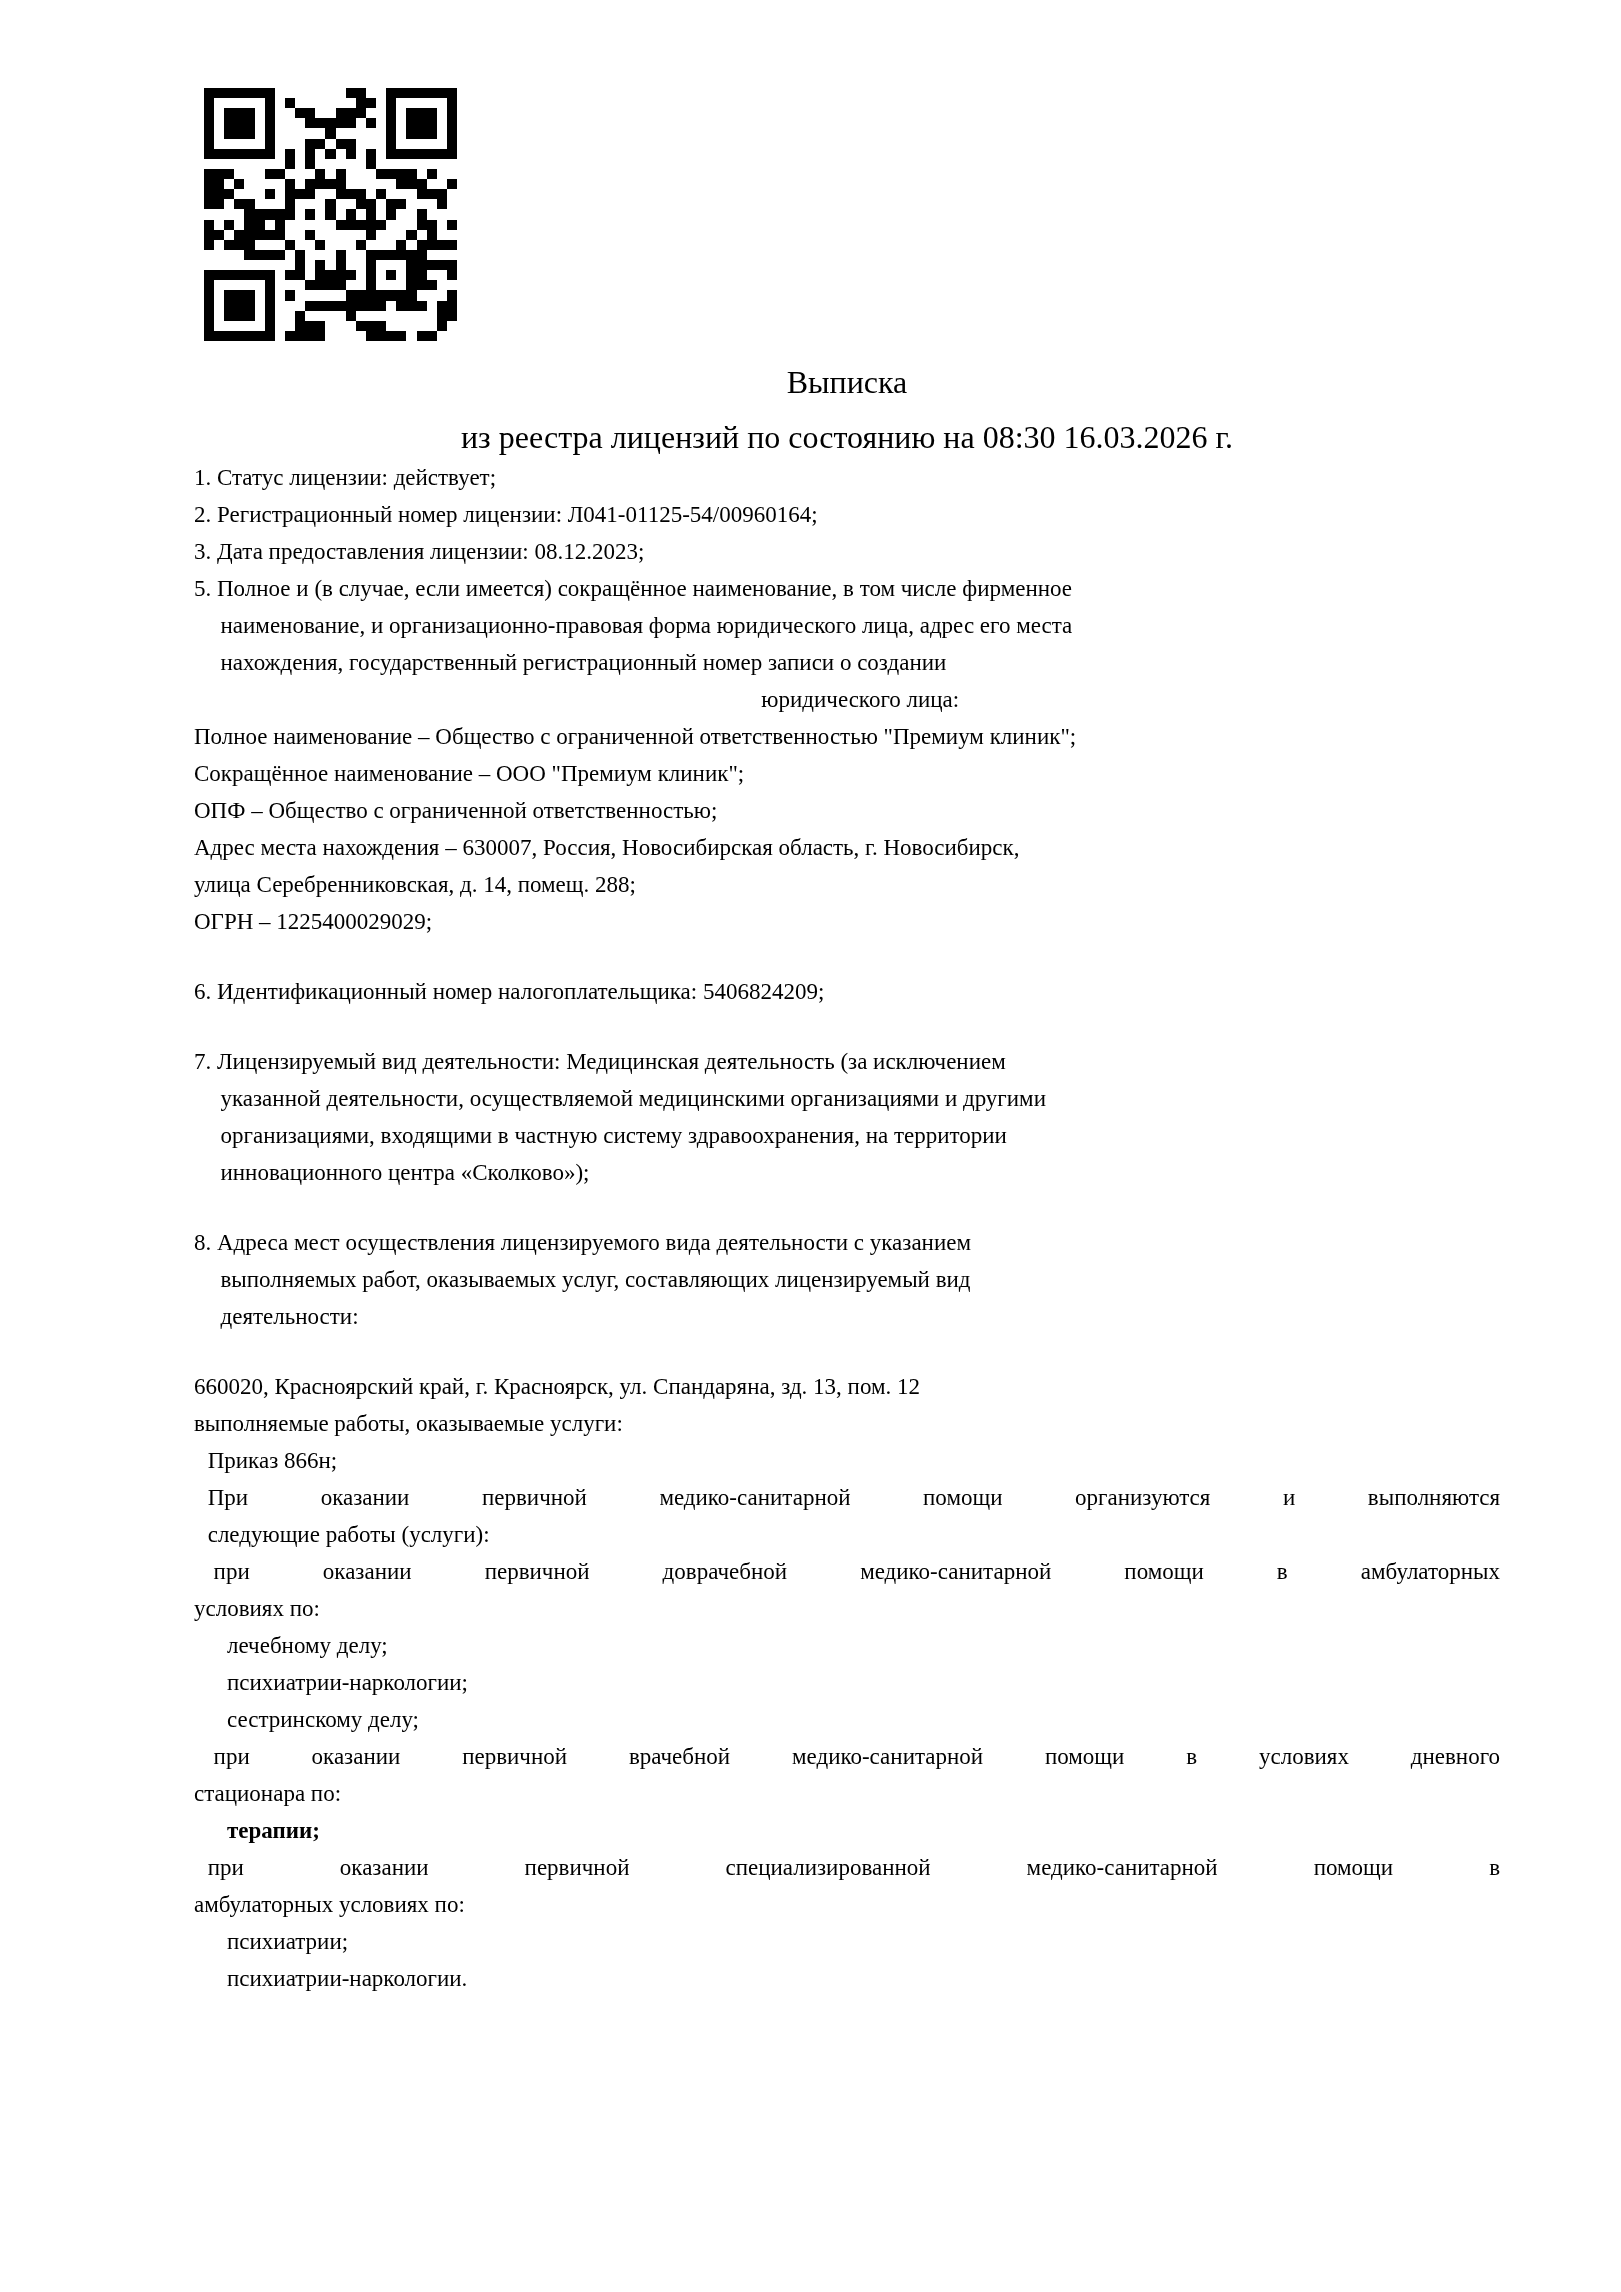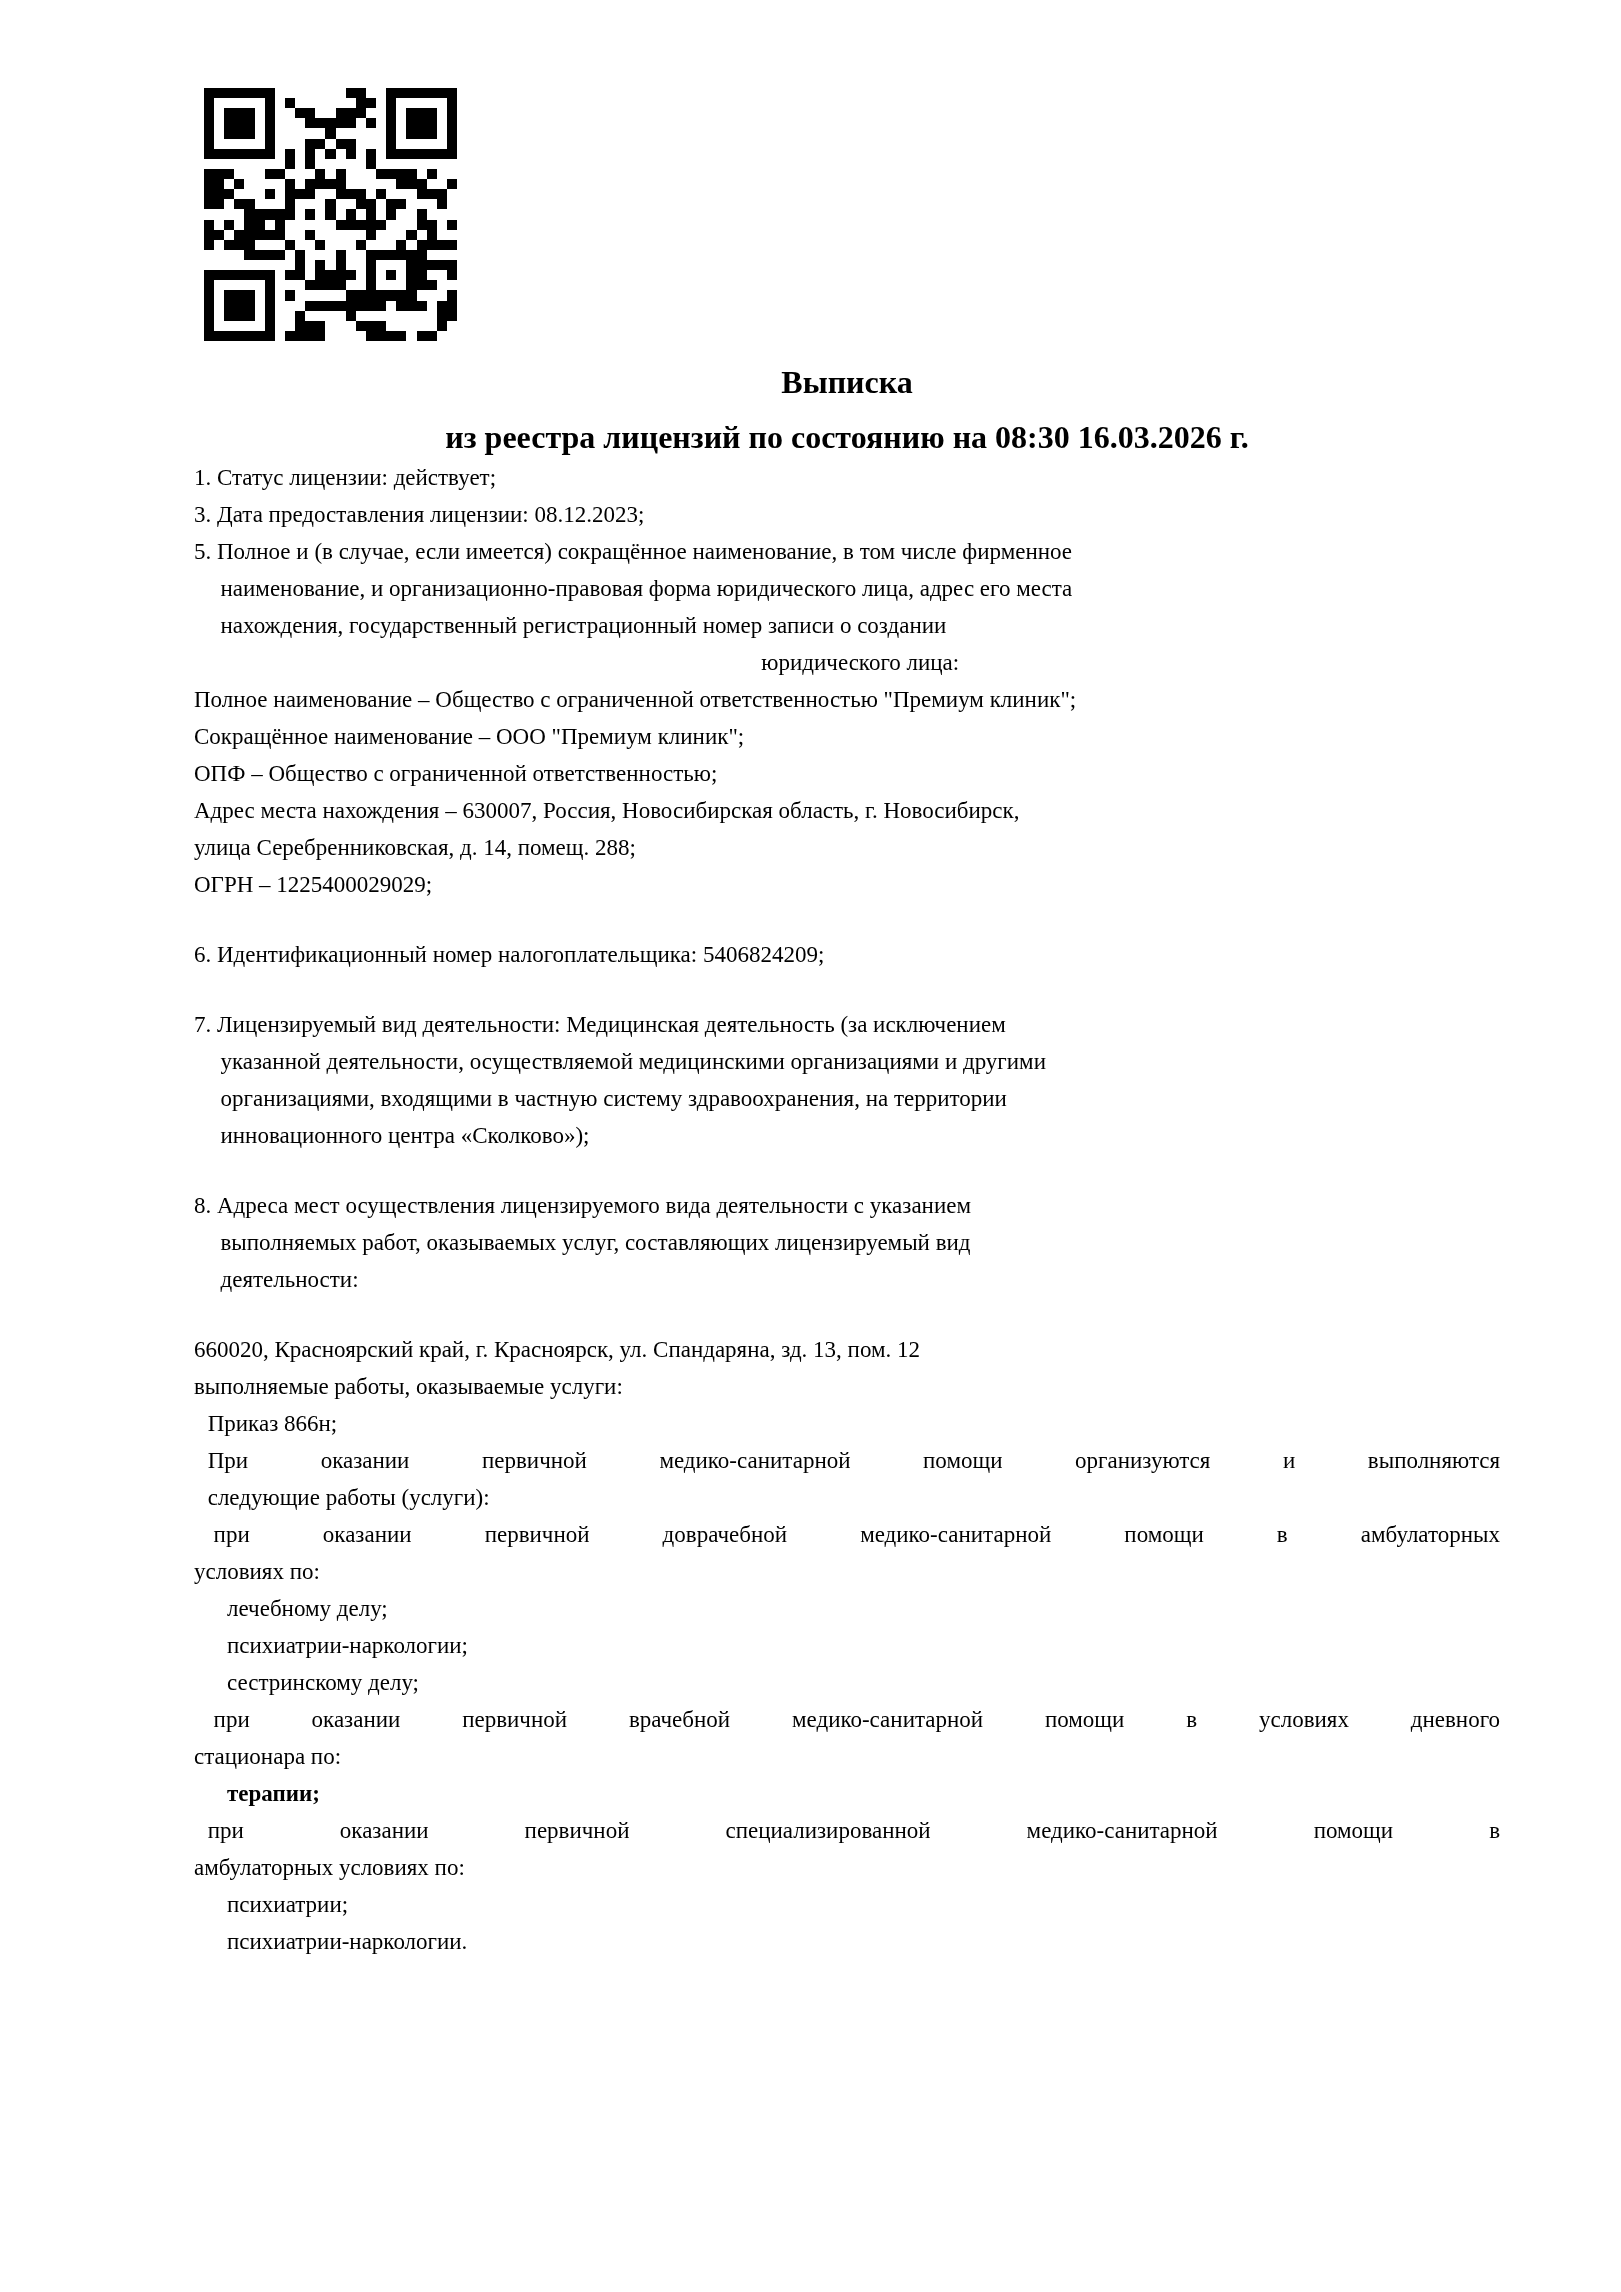--- a/index.html
+++ b/index.html
@@ -20,21 +20,21 @@
     height:253px;
   }
   .title-block{
     position:absolute;
     top:355px;
     left:194px;
     width:1306px;
     text-align:center;
   }
   .title-line{
-    font-weight:bold;
+    font-weight:normal;
     font-size:32px;
     line-height:55px;
     white-space:nowrap;
   }
   .doc-body{
     position:absolute;
     top:459px;
     left:194px;
     width:1306px;
     font-size:23px;
@@ -370,20 +370,21 @@
       <rect x="22" y="24" width="1" height="1" fill="#000000"></rect>
     </svg>
 
   <div class="title-block">
     <div class="title-line">Выписка</div>
     <div class="title-line">из реестра лицензий по состоянию на 08:30 16.03.2026 г.</div>
   </div>
 
   <div id="doc-body" class="doc-body">
       <div class="line">1. Статус лицензии: действует;</div>
+      <div class="line">2. Регистрационный номер лицензии: Л041-01125-54/00960164;</div>
       <div class="line">3. Дата предоставления лицензии: 08.12.2023;</div>
       <div class="line">5. Полное и (в случае, если имеется) сокращённое наименование, в том числе фирменное</div>
       <div class="line" style="padding-left: 26.5px;">наименование, и организационно-правовая форма юридического лица, адрес его места</div>
       <div class="line" style="padding-left: 26.5px;">нахождения, государственный регистрационный номер записи о создании</div>
       <div class="line" style="padding-left: 26.5px; text-align: center;">юридического лица:</div>
       <div class="line">Полное наименование – Общество с ограниченной ответственностью "Премиум клиник";</div>
       <div class="line">Сокращённое наименование – ООО "Премиум клиник";</div>
       <div class="line">ОПФ – Общество с ограниченной ответственностью;</div>
       <div class="line">Адрес места нахождения – 630007, Россия, Новосибирская область, г. Новосибирск,</div>
       <div class="line">улица Серебренниковская, д. 14, помещ. 288;</div>

